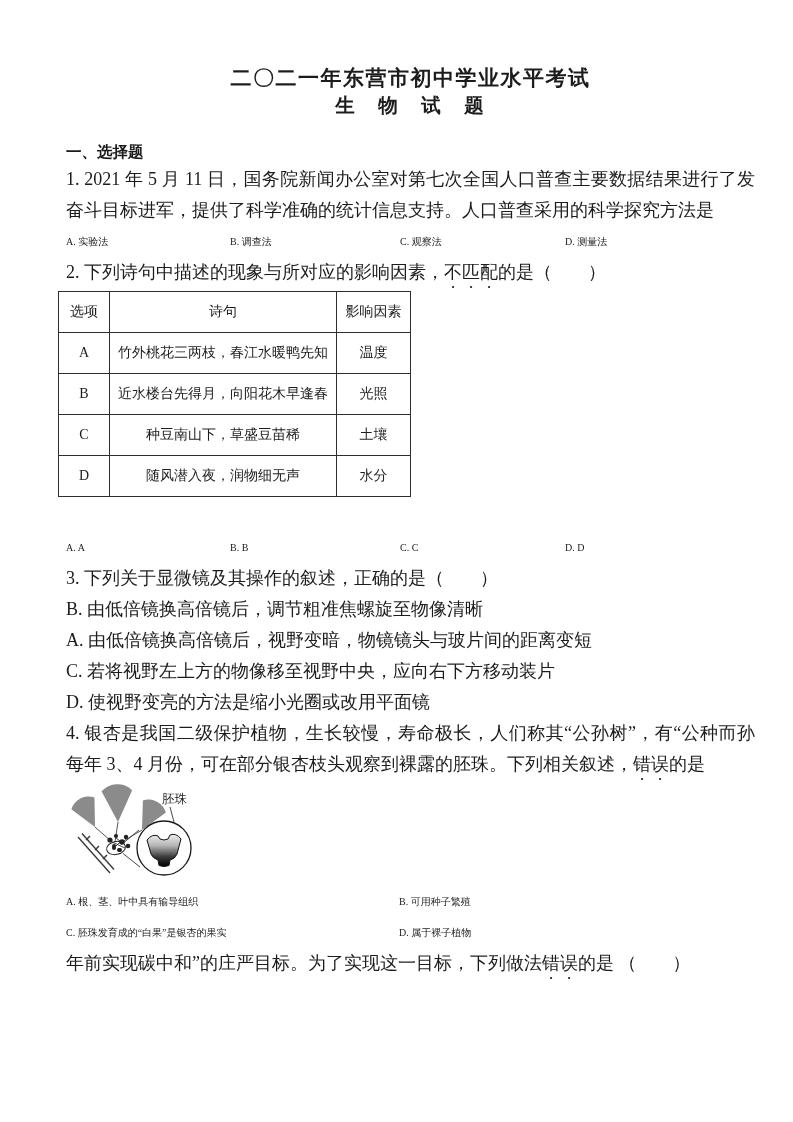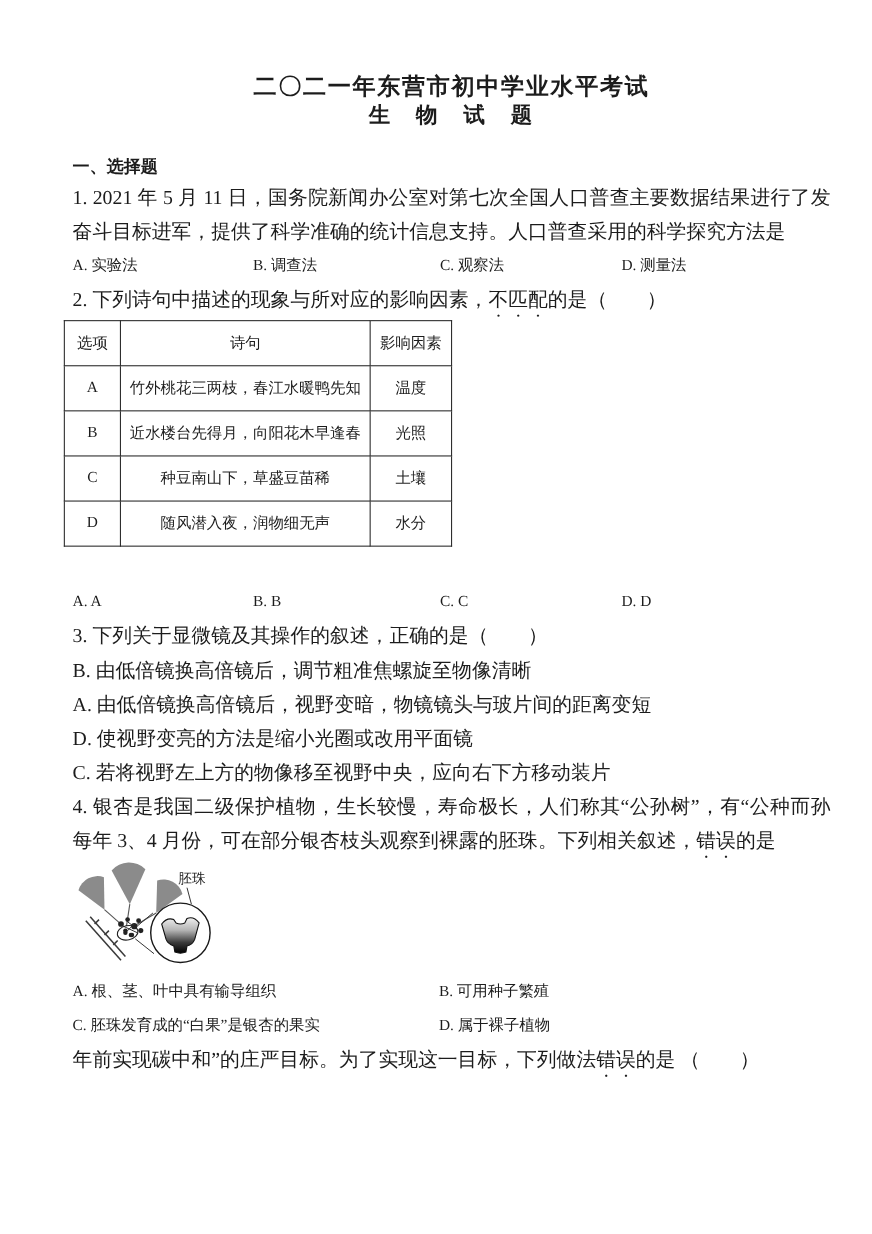--- a/index.html
+++ b/index.html
@@ -12,21 +12,21 @@
   .page { position:absolute; left:0; top:0; width:793px; height:1122px; padding:64px 38px 0 66px; background:#fff; }
   .title { text-align:center; font-size:21px; font-weight:700; height:28px; line-height:28px; letter-spacing:1.5px; }
   .subtitle { text-align:center; font-size:19.5px; font-weight:700; height:28px; line-height:28px; letter-spacing:2px; }
   .section { margin-top:20px; height:24px; line-height:24px; font-size:15.5px; font-weight:700; }
   .ln { height:31px; line-height:31px; font-size:18px; overflow:hidden; }
   .fill { text-align:justify; text-align-last:justify; }
   .emph {
     -webkit-text-emphasis:filled dot #1c1c1c; text-emphasis:filled dot #1c1c1c;
     -webkit-text-emphasis-position:under right; text-emphasis-position:under right;
   }
-  .opt-row { display:flex; height:31px; line-height:31px; font-size:14px; overflow:hidden; }
+  .opt-row { display:flex; height:31px; line-height:31px; font-size:10px; overflow:hidden; }
   .opt-row .c1 { width:164px; } .opt-row .c2 { width:170px; } .opt-row .c3 { width:165px; } .opt-row .c4 { flex:1; }
   .q4row .cl { width:333px; } .q4row .cr { flex:1; }
   table.qtable { border-collapse:collapse; margin:3px 0 0 -8px; table-layout:fixed; }
   table.qtable th, table.qtable td {
     border:1px solid #2e2e2e; text-align:center; vertical-align:middle;
     font-size:14px; font-weight:400; height:41px; padding:0 4px; overflow:hidden;
   }
   .colA { width:51px; } .colB { width:227px; } .colC { width:74px; }
   .gap35 { height:35px; } 
   .figure { position:relative; height:106px; }
@@ -92,22 +92,22 @@
   <div class="opt-row">
     <span class="c1">A. A</span>
     <span class="c2">B. B</span>
     <span class="c3">C. C</span>
     <span class="c4">D. D</span>
   </div>
 
   <div class="ln">3. 下列关于显微镜及其操作的叙述，正确的是（　　）</div>
   <div class="ln">B. 由低倍镜换高倍镜后，调节粗准焦螺旋至物像清晰</div>
   <div class="ln">A. 由低倍镜换高倍镜后，视野变暗，物镜镜头与玻片间的距离变短</div>
+  <div class="ln">C. 若将视野左上方的物像移至视野中央，应向右下方移动装片</div>
   <div class="ln">D. 使视野变亮的方法是缩小光圈或改用平面镜</div>
-  <div class="ln">C. 若将视野左上方的物像移至视野中央，应向右下方移动装片</div>
 
   <div class="ln fill">4. 银杏是我国二级保护植物，生长较慢，寿命极长，人们称其“公孙树”，有“公种而孙得食”的含义。</div>
   <div class="ln"><span>每年 3、4 月份，可在部分银杏枝头观察到裸露的胚珠。下列相关叙述，</span><span class="emph">错误</span><span>的是（　　）</span></div>
 
   <div class="figure">
     <svg width="160" height="106" viewBox="0 0 160 106">
       <defs>
         <linearGradient id="ovuleGrad" x1="0" y1="0" x2="0" y2="1">
           <stop offset="0" stop-color="#efefef"></stop>
           <stop offset="0.35" stop-color="#b5b5b5"></stop>

